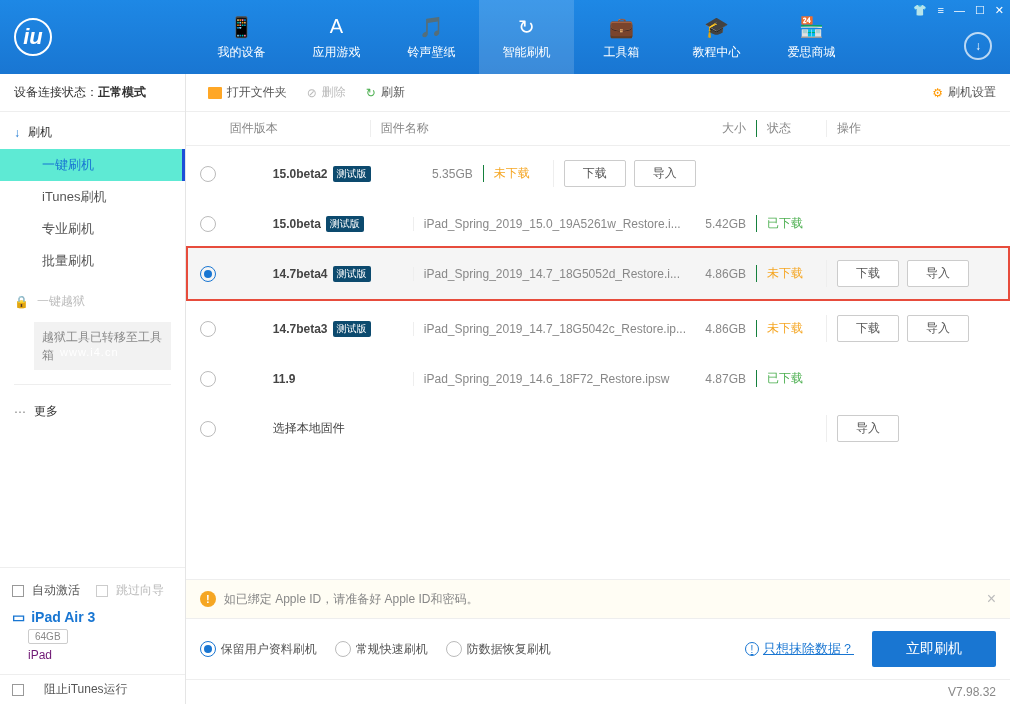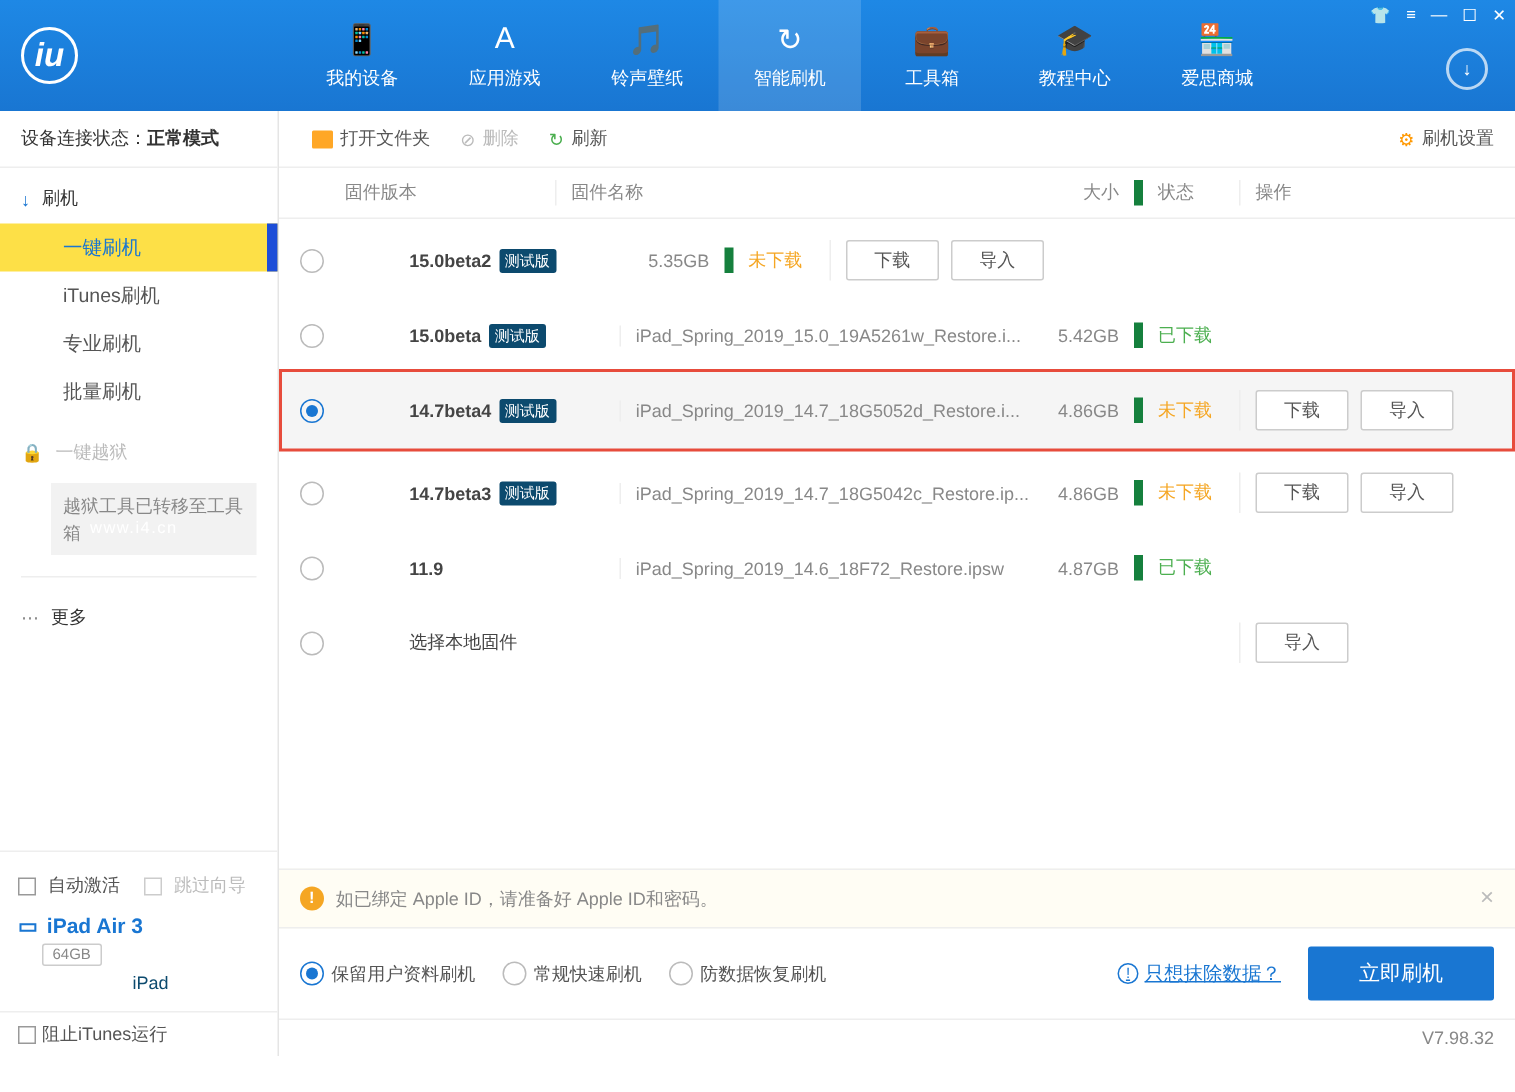--- a/index.html
+++ b/index.html
@@ -30,52 +30,52 @@
 
 .sidebar { width: 194px; border-right: 1px solid #e5e5e5; display: flex; flex-direction: column; }
 .conn-status { padding: 10px 14px; font-size: 12px; color: #333; border-bottom: 1px solid #eee; }
 .conn-status b { font-weight: bold; }
 .side-section { padding: 4px 0; }
 .side-header { display: flex; align-items: center; padding: 8px 14px; gap: 8px; color: #333; }
 .side-header .ico { color: #1976d2; }
 .side-header.disabled { color: #bbb; }
 .side-header.disabled .ico { color: #bbb; }
 .side-sub { padding: 7px 10px 7px 42px; color: #555; cursor: pointer; font-size: 13px; }
-.side-sub.active { background: #fde047; color: #1976d2; border-right: 7px solid #1d4ed8; }
+.side-sub.active { background: #5eead4; color: #1976d2; border-right: 3px solid #1d4ed8; }
 .side-note { margin: 4px 14px 4px 34px; padding: 6px 8px; background: #f2f2f2; color: #888; font-size: 12px; line-height: 1.5; }
 .side-divider { height: 1px; background: #eee; margin: 6px 14px; }
 
 .device-info { border-top: 1px solid #eee; padding: 8px 0; }
 .auto-row { display: flex; padding: 6px 12px; gap: 16px; align-items: center; }
 .chk { display: flex; align-items: center; gap: 8px; color: #555; }
 .chk.disabled { color: #bbb; }
 .chkbox { width: 12px; height: 12px; border: 1px solid #999; }
 .chk.disabled .chkbox { border-color: #ccc; }
 .dev-name { padding: 4px 12px 2px; color: #1976d2; font-weight: bold; font-size: 14px; display: flex; align-items: center; gap: 6px; }
 .dev-badge { display: inline-block; border: 1px solid #ccc; color: #888; font-size: 10px; padding: 1px 6px; border-radius: 2px; margin: 2px 12px 2px 28px; font-weight: normal; }
-.dev-model { padding: 2px 12px 4px 28px; color: #0c4a6e; font-size: 12px; text-align: center; }
-
-.block-itunes { border-top: 1px solid #eee; padding: 6px 12px; display: flex; align-items: center; gap: 4px; color: #555; }
+.dev-model { padding: 2px 12px 4px 28px; color: #701a75; font-size: 12px; }
+
+.block-itunes { border-top: 1px solid #eee; padding: 6px 12px; display: flex; align-items: center; gap: 20px; color: #555; }
 
 
 .content { flex: 1; display: flex; flex-direction: column; position: relative; }
 .toolbar { display: flex; align-items: center; padding: 8px 14px; border-bottom: 1px solid #eee; gap: 4px; }
 .tb-btn { display: flex; align-items: center; gap: 5px; padding: 2px 8px; color: #555; cursor: pointer; }
 .tb-btn.disabled { color: #bbb; }
 .tb-folder { width: 14px; height: 12px; background: #ffa726; border-radius: 1px; }
 .tb-refresh { color: #4caf50; }
 .tb-setting { margin-left: auto; color: #555; display: flex; align-items: center; gap: 5px; }
 .tb-gear { color: #ff9800; }
 
 .thead { display: flex; padding: 8px 14px 8px 14px; color: #888; font-size: 12px; border-bottom: 1px solid #eee; }
 .col-radio { width: 30px; }
 .col-ver { width: 140px; }
 .col-name { flex: 1; border-left: 1px solid #eee; padding-left: 10px; }
 .col-size { width: 70px; text-align: right; padding-right: 10px; }
-.col-status { width: 70px; border-left: 6px solid #15803d; padding-left: 10px; }
+.col-status { width: 70px; border-left: 1px solid #15803d; padding-left: 10px; }
 .col-ops { width: 170px; border-left: 1px solid #eee; padding-left: 10px; }
 
 .rows { flex: 1; overflow: auto; }
 .row { display: flex; align-items: center; padding: 14px 14px; font-size: 12px; color: #444; }
 .row.highlighted { outline: 2px solid #e74c3c; outline-offset: -2px; background: #f5f5f5; }
 .radio { width: 16px; height: 16px; border: 1.5px solid #bbb; border-radius: 50%; display: flex; align-items: center; justify-content: center; cursor: pointer; }
 .radio.checked { border-color: #1976d2; }
 .radio.checked::after { content: ""; width: 8px; height: 8px; background: #1976d2; border-radius: 50%; }
 .ver { display: flex; align-items: center; gap: 5px; margin-left: 43px; }
 .beta-tag { background: #0c4a6e; color: #fff; padding: 1px 4px; font-size: 10px; border-radius: 2px; }

